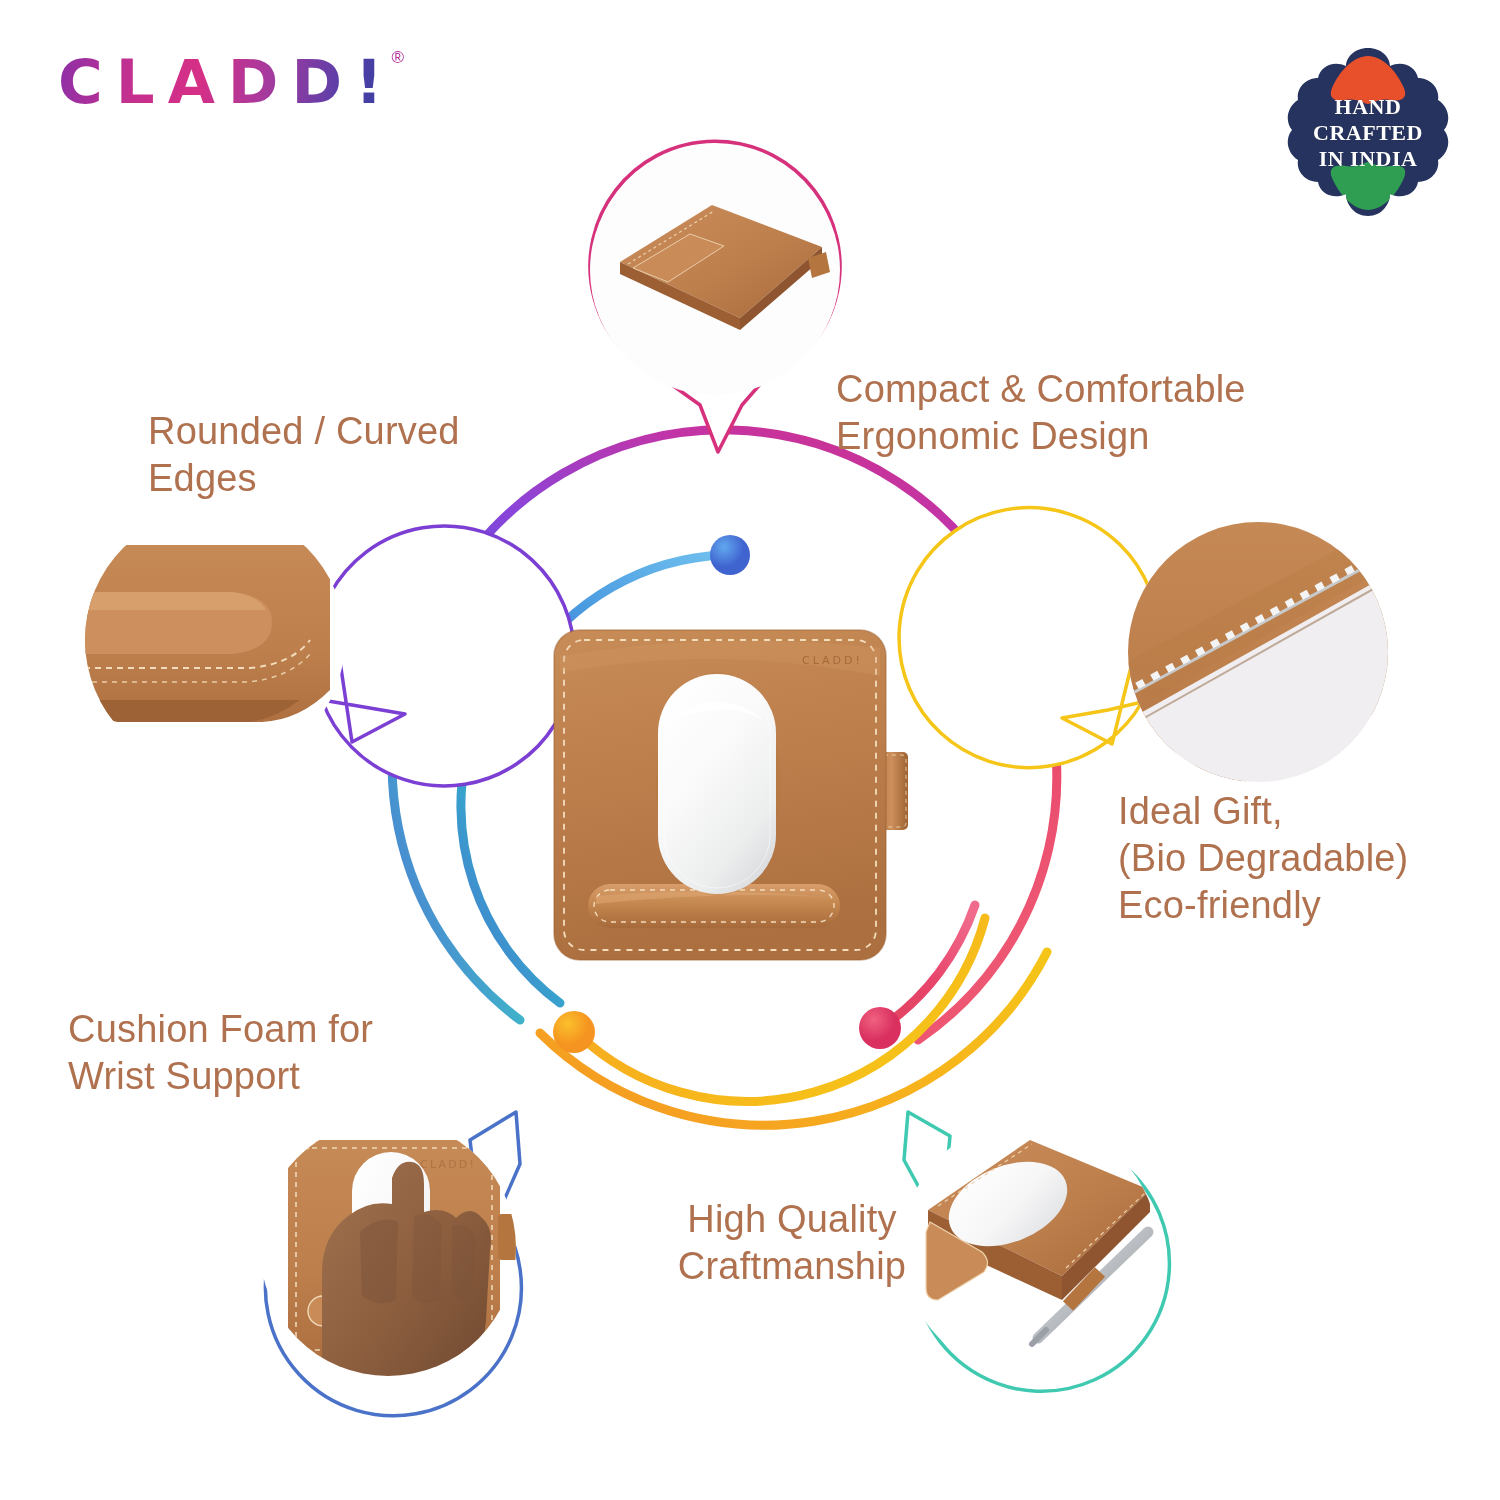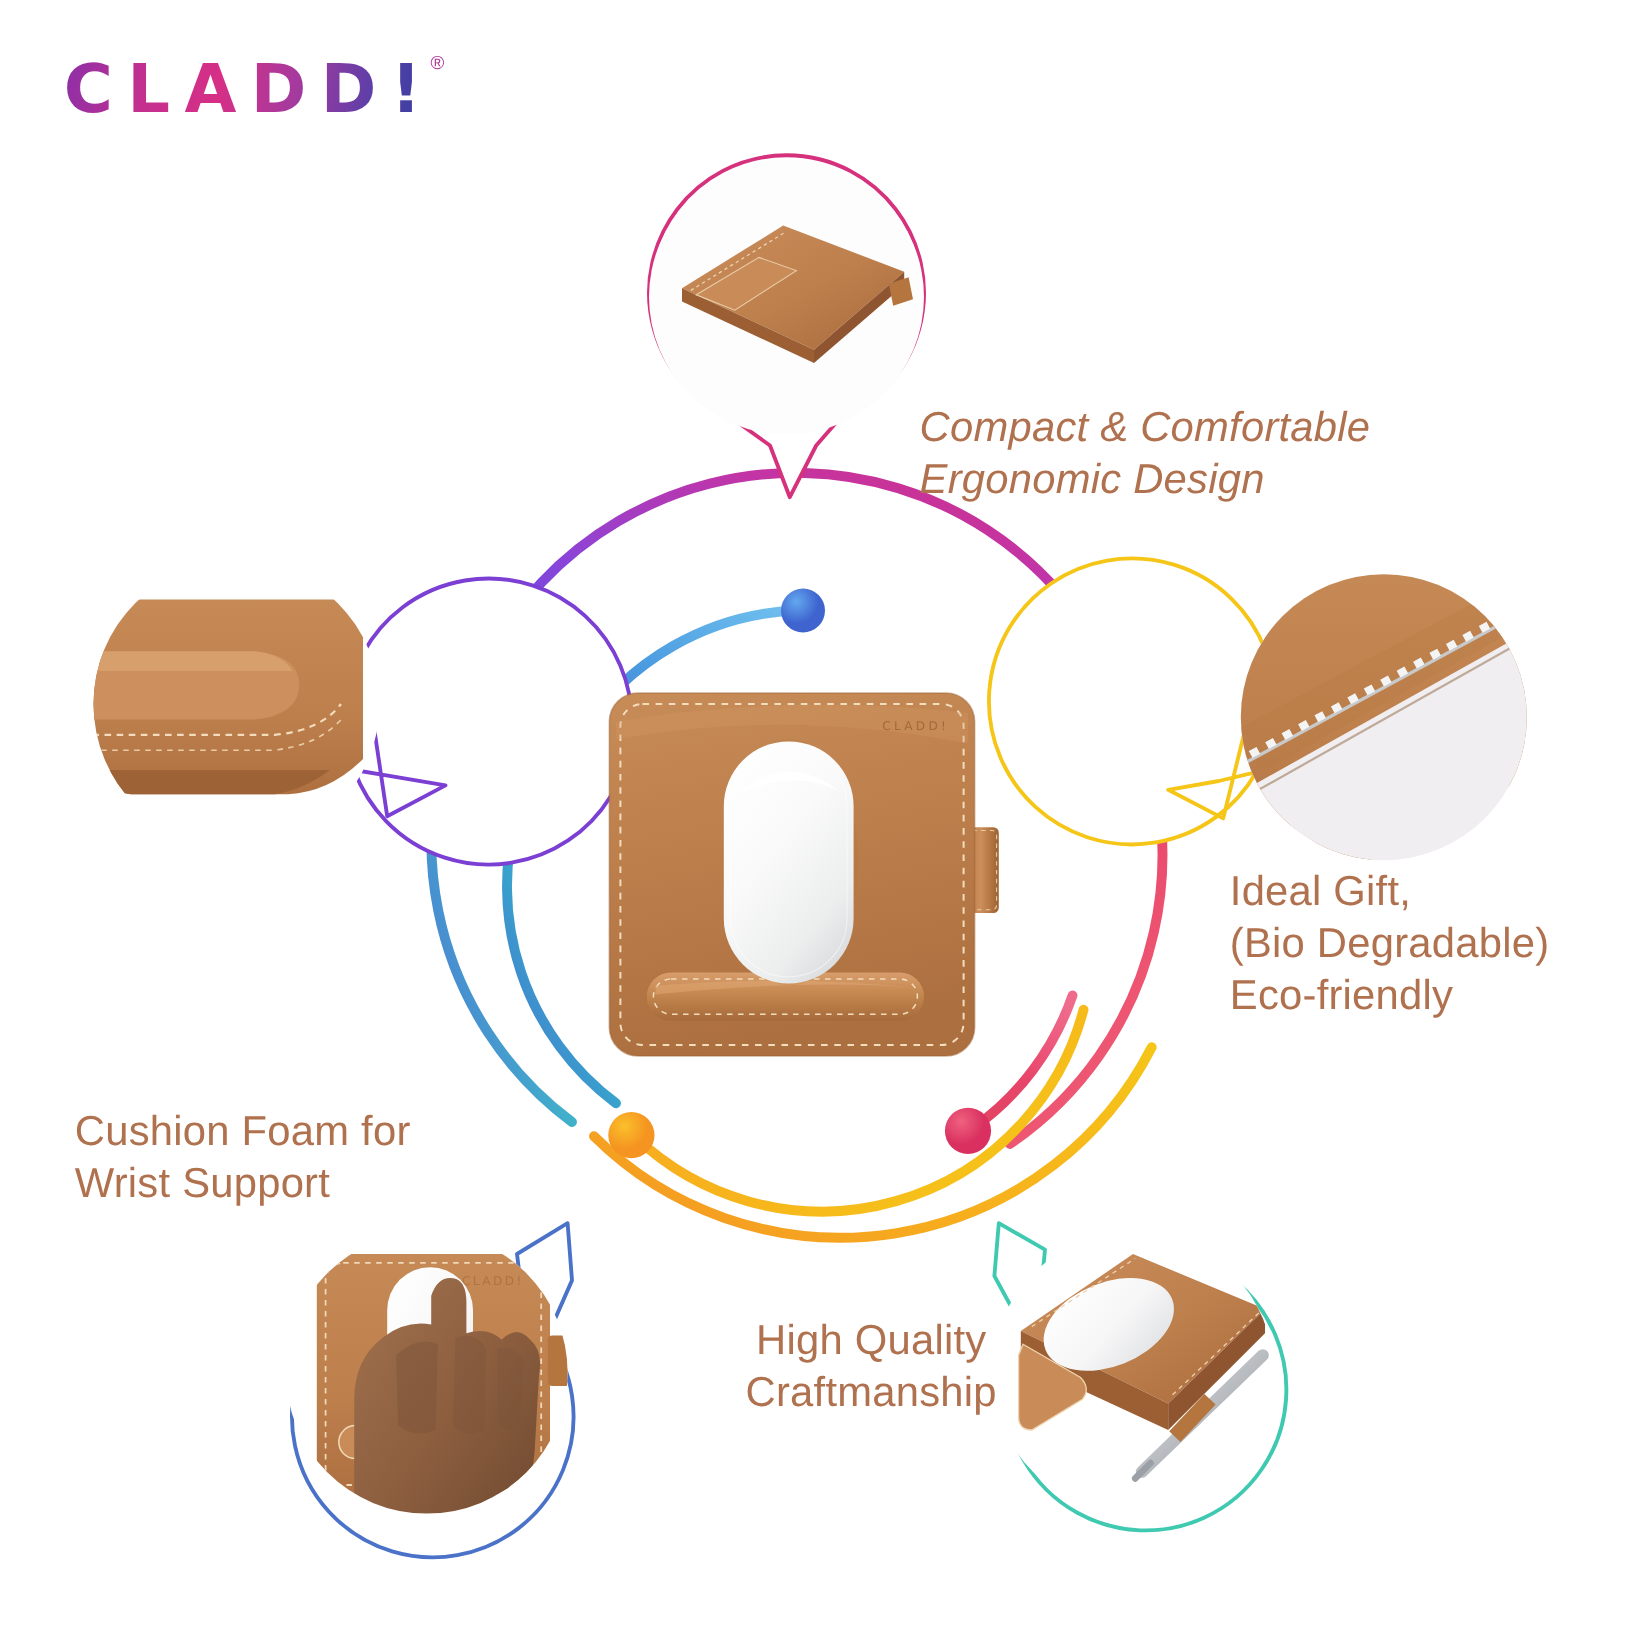--- a/index.html
+++ b/index.html
@@ -65,21 +65,21 @@
   
   .feat-label {
     color: #b0714f;
     font-size: 38px;
     line-height: 47px;
     font-weight: 400;
     letter-spacing: 0.2px;
     white-space: pre-line;
   }
 
-  #label-compact  { left: 836px; top: 366px; width: 470px; font-style: italic; }
+  #label-compact  { left: 836px; top: 366px; width: 470px; }
   #label-rounded  { left: 148px; top: 408px; width: 400px; }
   #label-ideal    { left: 1118px; top: 788px; width: 390px; }
   #label-cushion  { left: 68px;  top: 1006px; width: 390px; }
   #label-quality  { left: 632px; top: 1196px; width: 320px; text-align: center; }
 
   
   #rings-svg, #bubbles-svg { left:0; top:0; width:1500px; height:1500px; }
   #rings-svg { pointer-events: none; }
 
   
@@ -387,24 +387,55 @@
       <path d="M 134 110 Q 180 70 228 108 Q 190 86 134 110 Z" fill="#ffffff" opacity=".9"></path>
       <rect x="128" y="68" width="106" height="208" rx="53" fill="none" stroke="#ffffff" stroke-width="1" opacity=".5"></rect>
     </g>
   </svg>
 
   <div id="brand-logo" class="abs">
     <span class="wm">CLADD!</span>
     <span class="reg">®</span>
   </div>
 
+  <div id="badge-handcrafted" class="abs">
+    <svg viewBox="0 0 180 178" width="180" height="178">
+      <defs>
+        <clipPath id="badgeClip">
+          <path d="M90 4
+                   C 104 4 112 14 112 22 C 124 16 138 22 140 34 C 152 34 162 44 160 56
+                   C 170 62 174 76 166 86 C 174 96 170 110 160 116 C 162 128 152 138 140 138
+                   C 138 150 124 156 112 150 C 112 160 104 172 90 172
+                   C 76 172 68 160 68 150 C 56 156 42 150 40 138 C 28 138 18 128 20 116
+                   C 10 110 6 96 14 86 C 6 76 10 62 20 56 C 18 44 28 34 40 34
+                   C 42 22 56 16 68 22 C 68 14 76 4 90 4 Z"></path>
+        </clipPath>
+      </defs>
+      <g clip-path="url(#badgeClip)">
+        <rect x="0" y="0" width="180" height="178" fill="#26335e"></rect>
+
+        <path d="M 90 12 C 104 12 118 26 126 44 C 130 54 124 58 112 56 C 100 54 94 60 90 60
+                 C 86 60 80 54 68 56 C 56 58 50 54 54 44 C 62 26 76 12 90 12 Z" fill="#e8502c"></path>
+
+        <path d="M 90 166 C 76 166 62 152 54 134 C 50 124 56 120 68 122 C 80 124 86 118 90 118
+                 C 94 118 100 124 112 122 C 124 120 130 124 126 134 C 118 152 104 166 90 166 Z" fill="#2f9e52"></path>
+      </g>
+    </svg>
+    <div class="badge-text">
+      <div>HAND</div>
+      <div>CRAFTED</div>
+      <div>IN  INDIA</div>
+    </div>
+  </div>
 
   <div id="label-compact" class="abs feat-label">Compact &amp; Comfortable
 Ergonomic Design</div>
 
+  <div id="label-rounded" class="abs feat-label">Rounded / Curved
+Edges</div>
 
   <div id="label-ideal" class="abs feat-label">Ideal Gift,
 (Bio Degradable)
 Eco-friendly</div>
 
   <div id="label-cushion" class="abs feat-label">Cushion Foam for
 Wrist Support</div>
 
   <div id="label-quality" class="abs feat-label">High Quality
 Craftmanship</div>

